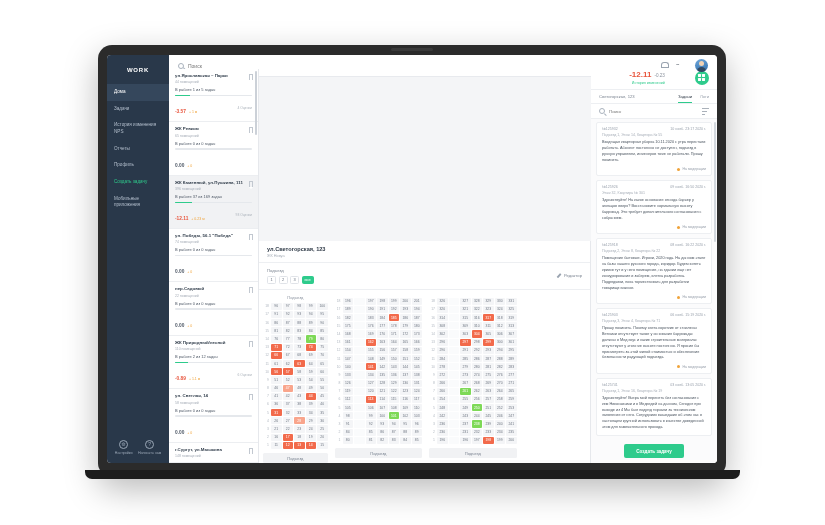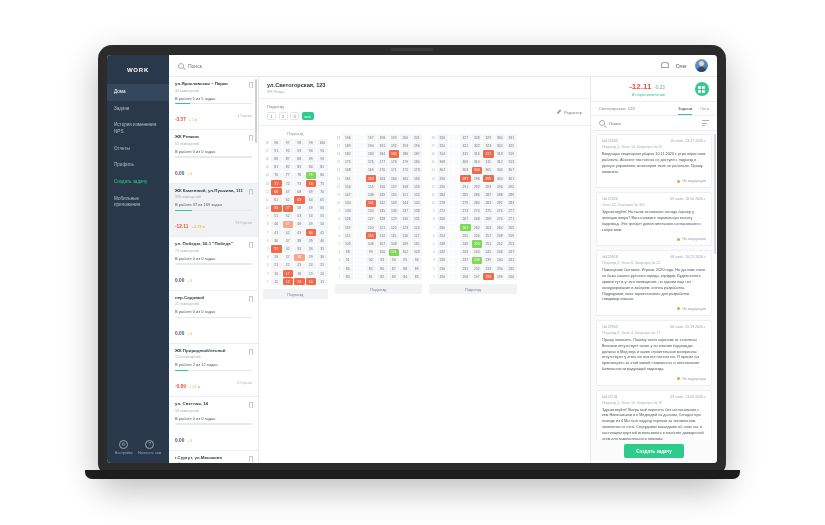--- a/index.html
+++ b/index.html
@@ -125,21 +125,21 @@
     content: ""; position: absolute; left: 4px; top: 2.4px;
     width: 5px; height: 5px; border-radius: 50%; background: #f0d2b4;
   }
   .avatar::after {
     content: ""; position: absolute; left: 1.6px; bottom: 0;
     width: 9.8px; height: 5.4px; border-radius: 5px 5px 0 0;
     background: #31475f;
   }
 
   
-  #body-cols { flex: 1; display: flex; min-height: 0; }
+  #body-cols { flex: 1; display: flex; min-height: 0; align-items: flex-end; }
 
   
   #list-panel {
     width: 90px; flex: 0 0 90px;
     background: #f7f8f9;
     border-right: .6px solid #e6e8ec;
     overflow: hidden; position: relative;
   }
   .bld-card {
     background: #ffffff;

